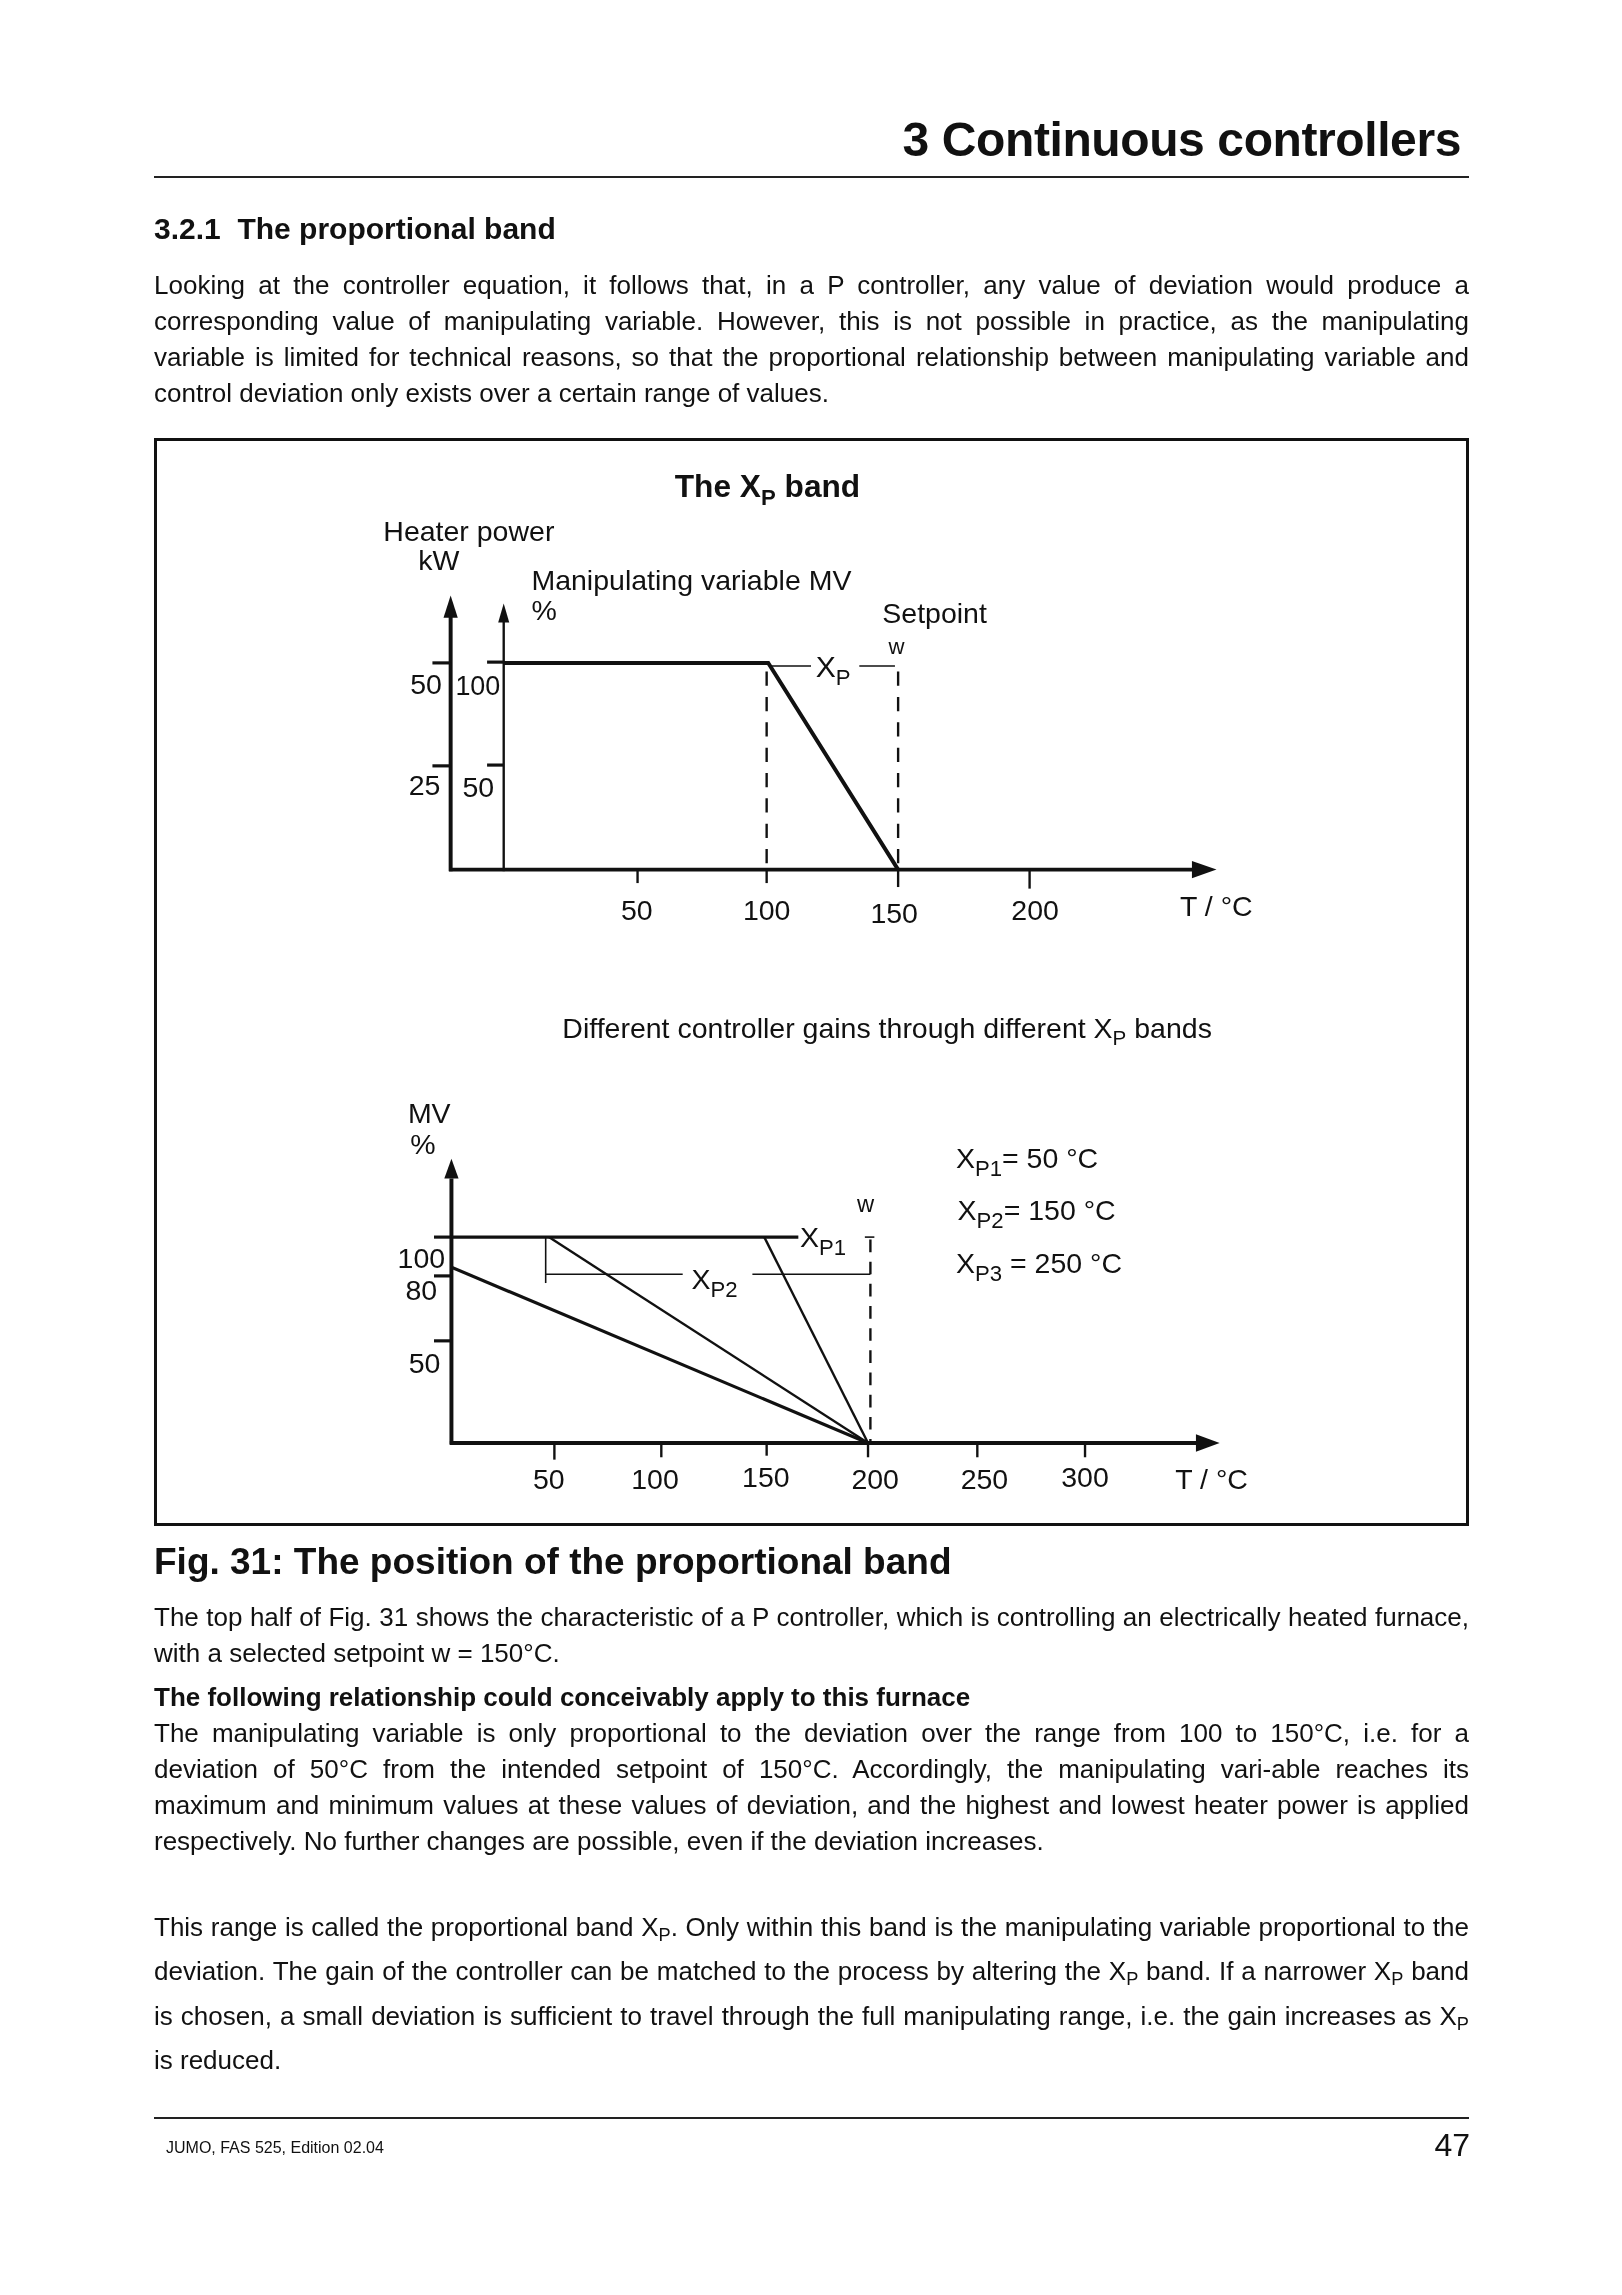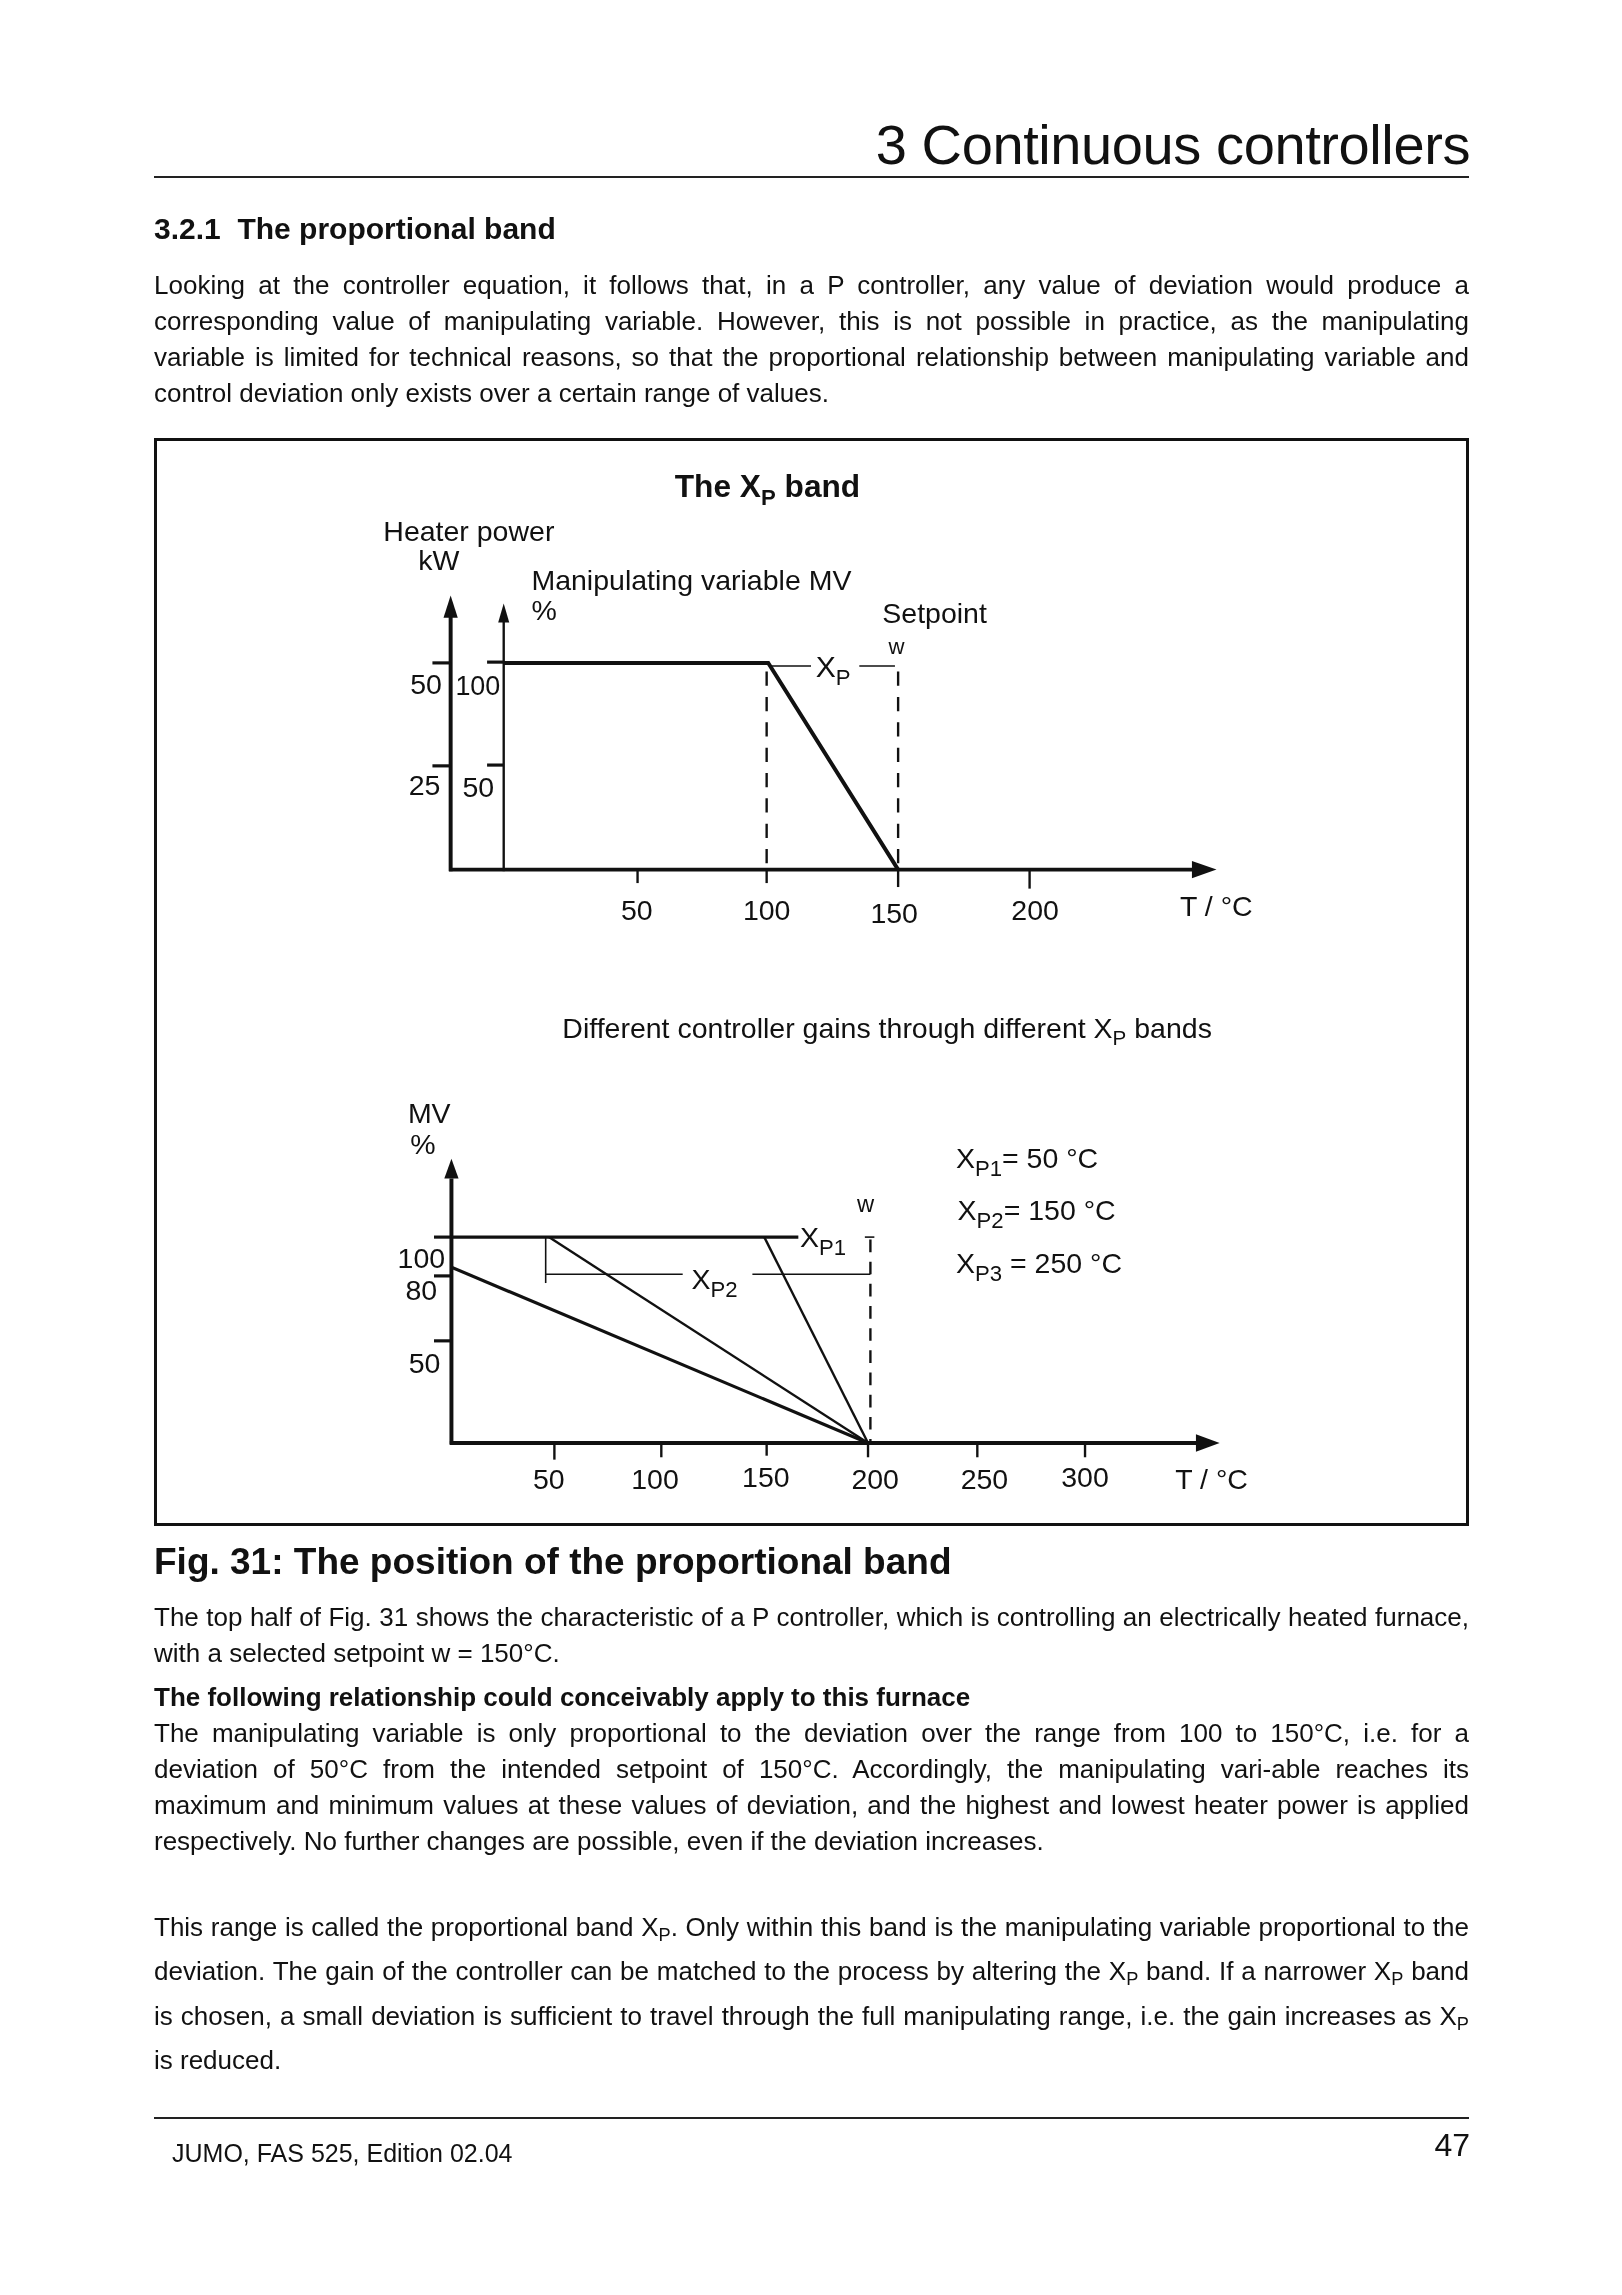--- a/index.html
+++ b/index.html
@@ -1,24 +1,24 @@
 <!DOCTYPE html>
 <html style="font-size:12.7px"><head>
 <meta charset="utf-8">
 <style>
   html, body { margin: 0; padding: 0; background: #ffffff; }
   body { width: 1622px; height: 2295px; position: relative; font-family: "Liberation Sans", sans-serif; color: #111; overflow: hidden; }
   .abs { position: absolute; }
-  .chapter-title { right: 152px; top: 112px; font-size: 56px; font-weight: normal; letter-spacing: -0.4px; }
+  .chapter-title { right: 161px; top: 112px; font-size: 48px; font-weight: bold; letter-spacing: -0.4px; }
   .rule { left: 154px; width: 1315px; height: 2.4px; background: #222; }
   .section-heading { left: 154px; top: 212px; font-size: 30px; font-weight: bold; }
   .para { left: 154px; width: 1315px; font-size: 26px; line-height: 36px; text-align: justify; }
   .fig-frame { left: 154px; top: 438px; width: 1309px; height: 1082px; border: 3.2px solid #111; box-sizing: content-box; }
   .fig-caption { left: 154px; top: 1541px; font-size: 37px; font-weight: bold; }
-  .footer-left { left: 172px; top: 2139px; font-size: 25px; }
+  .footer-left { left: 166px; top: 2139px; font-size: 16px; }
   .footer-right { right: 152px; top: 2127px; font-size: 32px; }
   svg text { font-family: "Liberation Sans", sans-serif; fill: #111; }
   sub { font-size: 0.7em; vertical-align: -0.3em; }
 </style>
 </head>
 <body>
 
 <div class="abs chapter-title">3 Continuous controllers</div>
 <div class="abs rule" style="top:176px;"></div>
 

